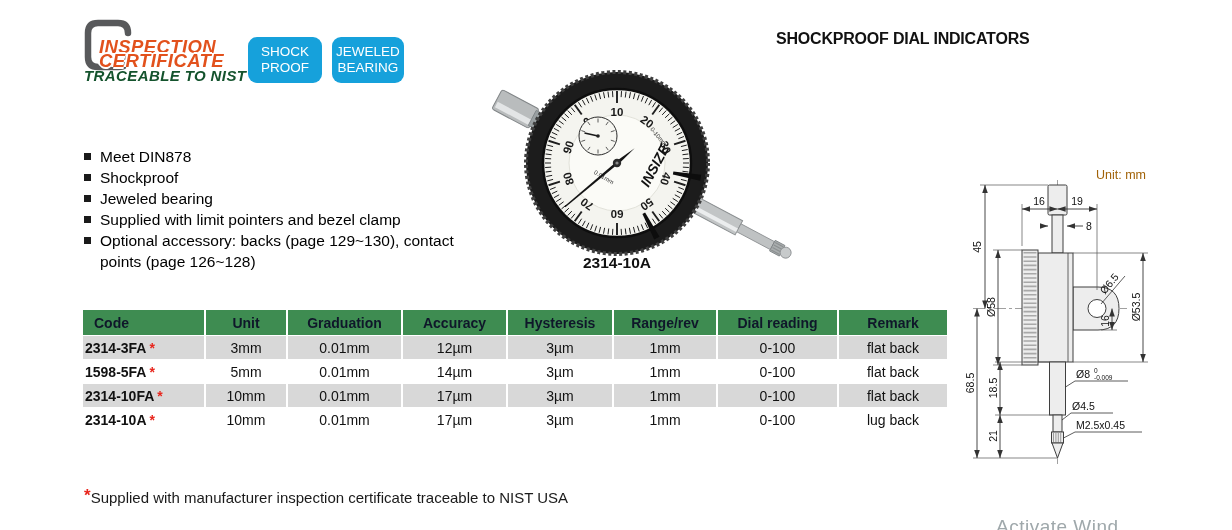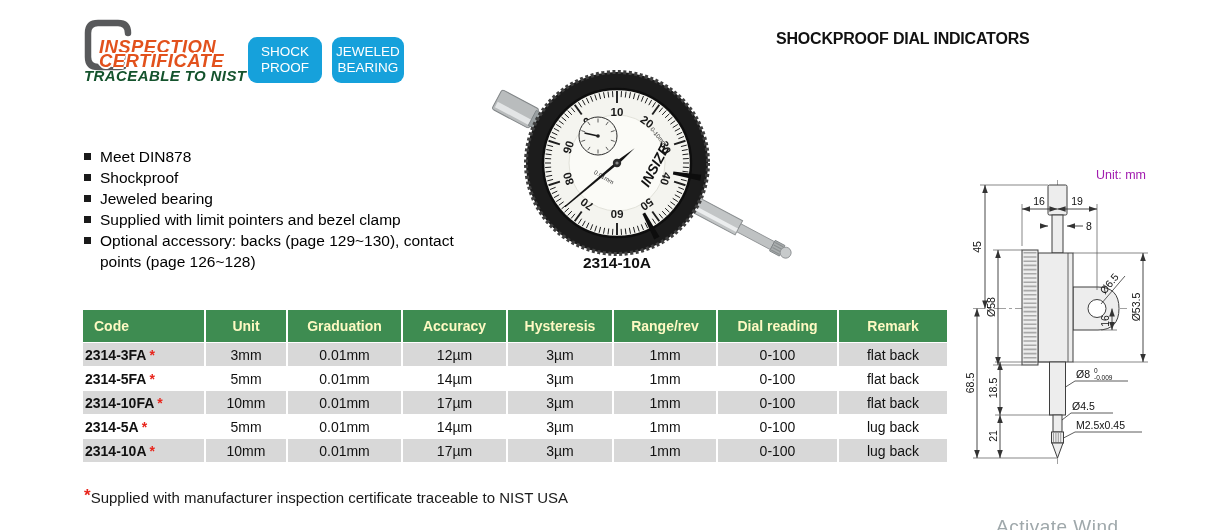--- a/index.html
+++ b/index.html
@@ -33,37 +33,37 @@
   
   .photo{position:absolute;left:490px;top:46px;width:320px;height:232px;}
   .dialnum{font-family:"Liberation Sans",sans-serif;font-weight:bold;font-size:11.5px;fill:#191919;}
   .dialtiny{font-family:"Liberation Sans",sans-serif;font-size:6px;fill:#333;}
   .brandtxt{font-family:"Liberation Sans",sans-serif;font-weight:bold;font-style:italic;font-size:14px;fill:#111;}
   .photo-caption{position:absolute;left:552px;top:254px;width:130px;text-align:center;
     font-weight:bold;font-size:15.5px;color:#111;}
 
   
   .spec-table{position:absolute;left:83px;top:310px;width:864px;border-collapse:collapse;table-layout:fixed;}
-  .spec-table th{background:#3e8c51;color:#fef9c3;font-weight:bold;font-size:14px;height:32px;
+  .spec-table th{background:#3e8c51;color:#0f172a;font-weight:bold;font-size:14px;height:25px;
     text-align:center;padding:0;border-right:2px solid #fff;border-bottom:1px solid #fff;}
   .spec-table th.col-code{text-align:left;padding-left:11px;}
   .spec-table td{font-size:14px;height:23px;text-align:center;padding:0;
     border-right:2px solid #fff;border-bottom:1px solid #fff;color:#111;}
   .spec-table th:last-child,.spec-table td:last-child{border-right:none;}
   .spec-table tbody tr:nth-child(odd){background:#d8d8d8;}
   .spec-table tbody tr:nth-child(even){background:#ffffff;}
   .spec-table td.code{text-align:left;padding-left:2px;font-weight:bold;}
   .star{color:#e8251c;font-weight:bold;margin-left:3px;}
 
   
   .footnote{position:absolute;left:84px;top:486px;font-size:15px;color:#1a1a1a;}
   .fstar{color:#e8251c;font-weight:bold;font-size:17px;vertical-align:2px;}
 
   
-  .unit-note{position:absolute;left:1096px;top:168px;font-size:12.5px;color:#a21caf;}
+  .unit-note{position:absolute;left:1096px;top:168px;font-size:12.5px;color:#a16207;}
   .drawing{position:absolute;left:965px;top:180px;width:215px;height:300px;}
   .dlab{font-family:"Liberation Sans",sans-serif;font-size:10.5px;fill:#111;}
   .dlab-s{font-family:"Liberation Sans",sans-serif;font-size:6.5px;fill:#111;}
 
   
   .watermark{position:absolute;left:996px;top:516px;font-size:19px;color:#9fa8ab;letter-spacing:.5px;}
 </style>
 </head>
 <body>
 
@@ -297,50 +297,40 @@
       <td class="code"><span>2314-3FA</span><span class="star">*</span></td>
       <td>3mm</td>
       <td>0.01mm</td>
       <td>12µm</td>
       <td>3µm</td>
       <td>1mm</td>
       <td>0-100</td>
       <td>flat back</td>
     </tr>
     <tr>
-      <td class="code"><span>2314-5FA</span><span class="star">*</span></td>
+      <td class="code"><span>1598-5FA</span><span class="star">*</span></td>
       <td>5mm</td>
       <td>0.01mm</td>
       <td>14µm</td>
       <td>3µm</td>
       <td>1mm</td>
       <td>0-100</td>
       <td>flat back</td>
     </tr>
     <tr>
       <td class="code"><span>2314-10FA</span><span class="star">*</span></td>
       <td>10mm</td>
       <td>0.01mm</td>
       <td>17µm</td>
       <td>3µm</td>
       <td>1mm</td>
       <td>0-100</td>
       <td>flat back</td>
     </tr>
     <tr>
-      <td class="code"><span>2314-5A</span><span class="star">*</span></td>
-      <td>5mm</td>
-      <td>0.01mm</td>
-      <td>14µm</td>
-      <td>3µm</td>
-      <td>1mm</td>
-      <td>0-100</td>
-      <td>lug back</td>
-    </tr>
-    <tr>
       <td class="code"><span>2314-10A</span><span class="star">*</span></td>
       <td>10mm</td>
       <td>0.01mm</td>
       <td>17µm</td>
       <td>3µm</td>
       <td>1mm</td>
       <td>0-100</td>
       <td>lug back</td>
     </tr>
   </tbody>

